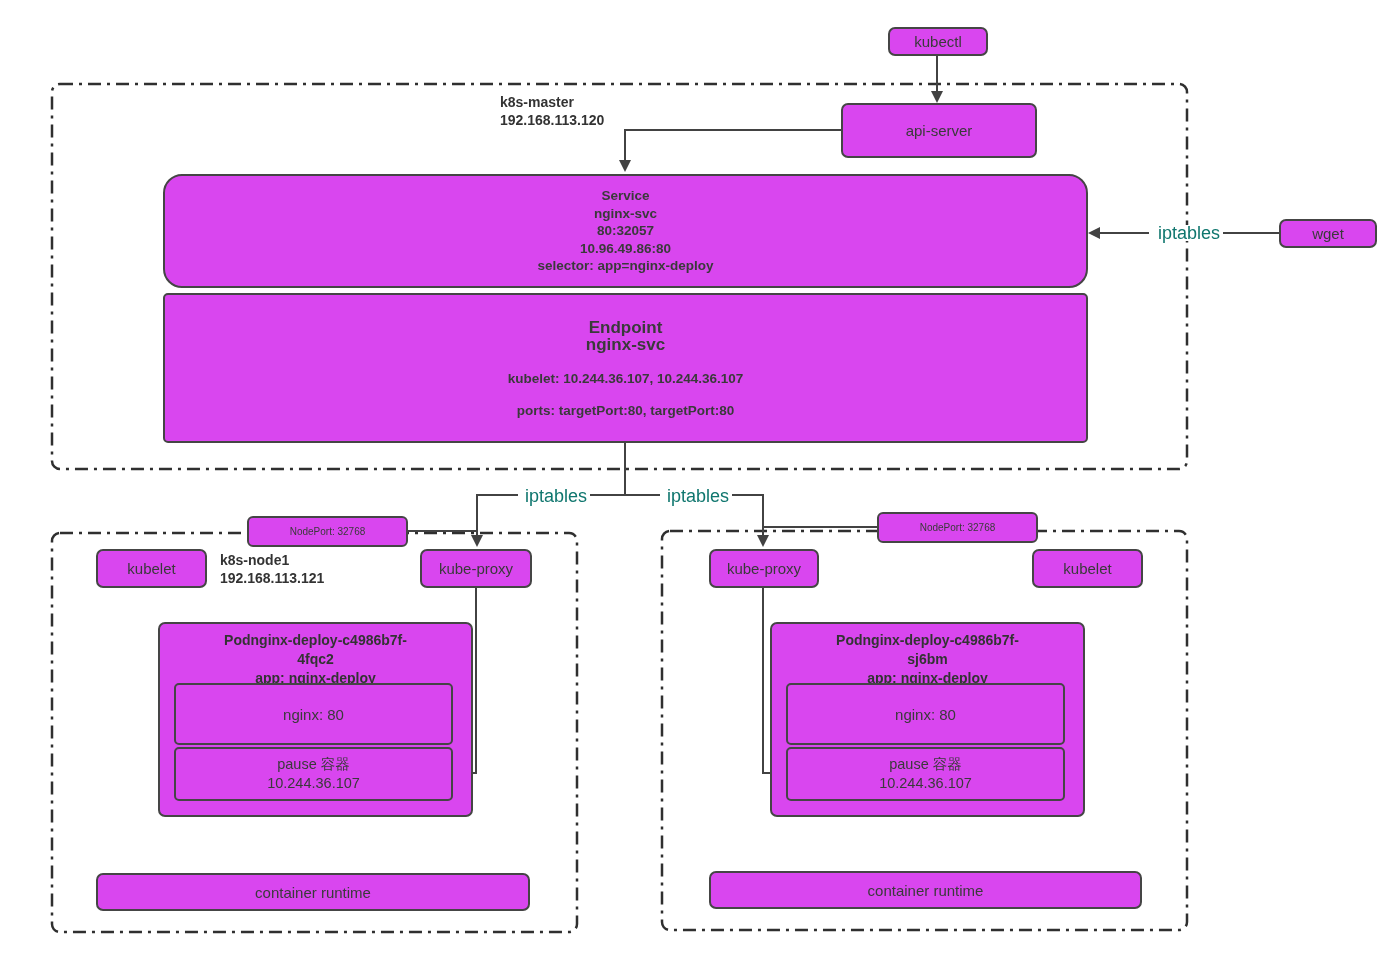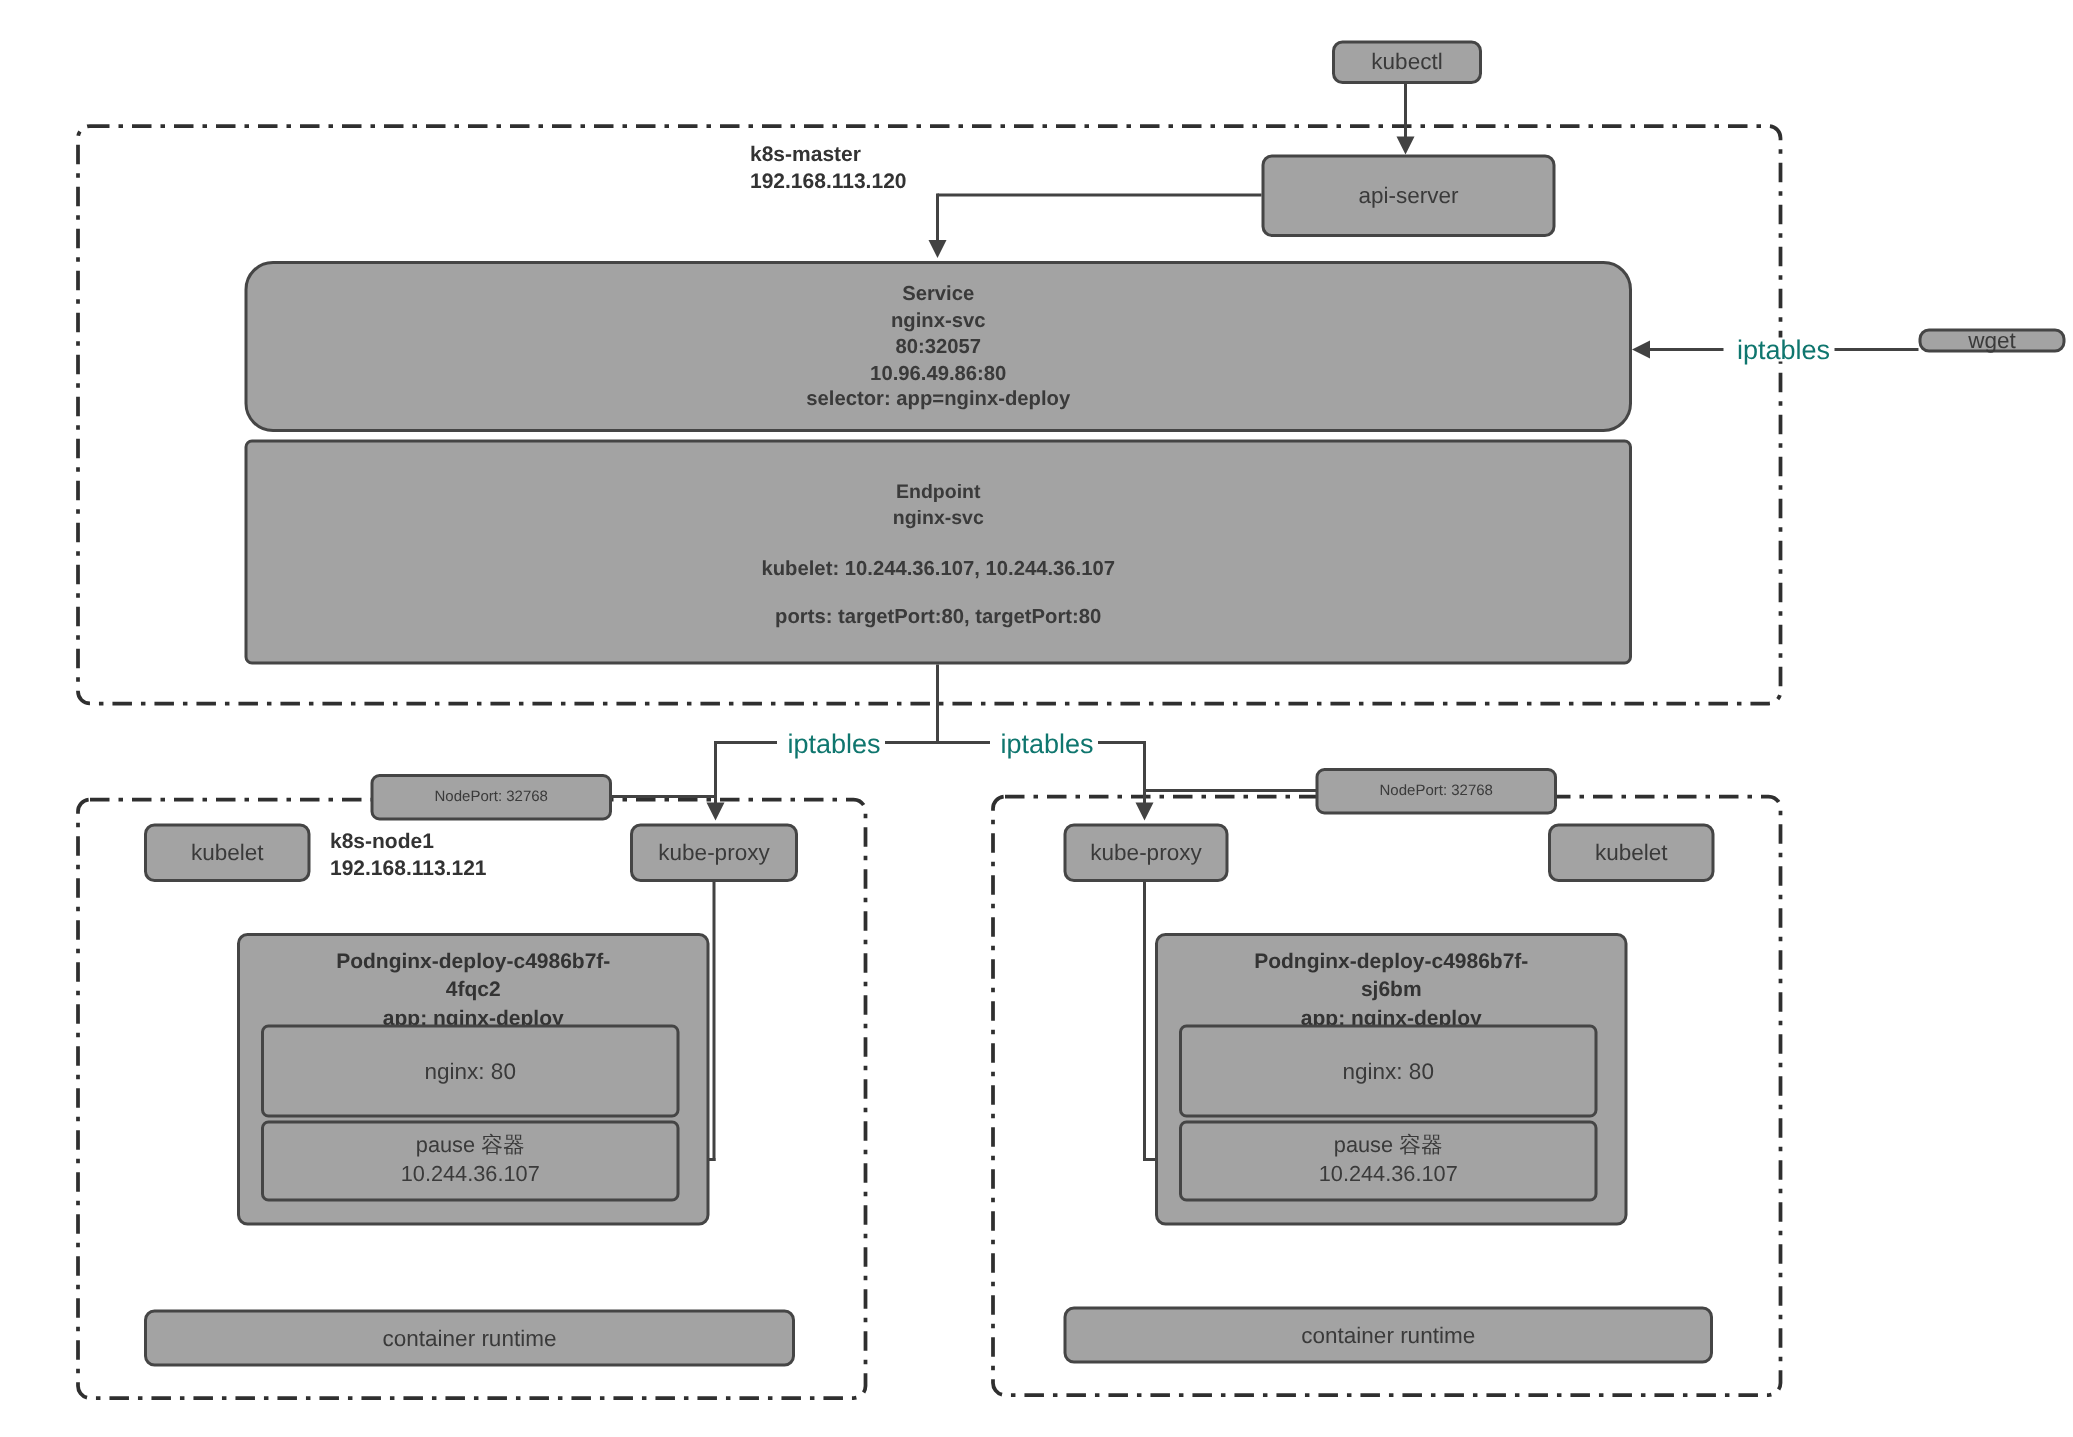--- a/index.html
+++ b/index.html
@@ -10,30 +10,30 @@
     font-family:"Liberation Sans", sans-serif;
     color:#3a3a3a;
     overflow:hidden;
   }
   .dashed-svg{position:absolute;left:0;top:0;z-index:1;}
   .line{position:absolute;background:#424242;z-index:2;}
   .box{
     position:absolute;
     border:2px solid #454545;
     border-radius:7px;
-    background:#a3a3a3;
+    background:#d946ef;
     display:flex;align-items:center;justify-content:center;
     font-size:15px;color:#3a3a3a;
     z-index:3;
     box-sizing:border-box;
     text-align:center;
   }
   .bigbox{border-radius:5px;flex-direction:column;}
   .svc-lines{font-weight:bold;font-size:13.5px;line-height:17.5px;border-radius:19px;}
-  .ep-title{font-weight:bold;font-size:13px;line-height:17.5px;}
+  .ep-title{font-weight:bold;font-size:17px;line-height:17.5px;}
   .ep-row{font-weight:bold;font-size:13.5px;margin-top:17px;}
   .free-label{
     position:absolute;z-index:4;text-align:left;
     font-weight:bold;font-size:14px;line-height:18px;color:#333333;
   }
   .pod{
     justify-content:flex-start;flex-direction:column;
     padding-top:7px;
   }
   .pod-title{font-weight:bold;font-size:14px;line-height:19px;text-align:center;color:#333;}
@@ -109,21 +109,21 @@
     <div>selector: app=nginx-deploy</div>
   </div>
 
   <div class="box bigbox" style="left:163px;top:293px;width:925px;height:150px;">
     <div class="ep-title">Endpoint</div>
     <div class="ep-title">nginx-svc</div>
     <div class="ep-row">kubelet: 10.244.36.107, 10.244.36.107</div>
     <div class="ep-row">ports: targetPort:80, targetPort:80</div>
   </div>
 
-  <div class="box" style="left:1279px;top:219px;width:98px;height:16px;">
+  <div class="box" style="left:1279px;top:219px;width:98px;height:29px;">
     <span>wget</span>
   </div>
   <div class="iptables-label" style="left:1149px;top:225px;width:68px;">iptables</div>
 
   <div class="iptables-label" style="left:518px;top:488px;width:66px;">iptables</div>
   <div class="iptables-label" style="left:660px;top:488px;width:66px;">iptables</div>
 
   <div class="box nodeport" style="left:247px;top:516px;width:161px;height:31px;">
     <span>NodePort: 32768</span>
   </div>

